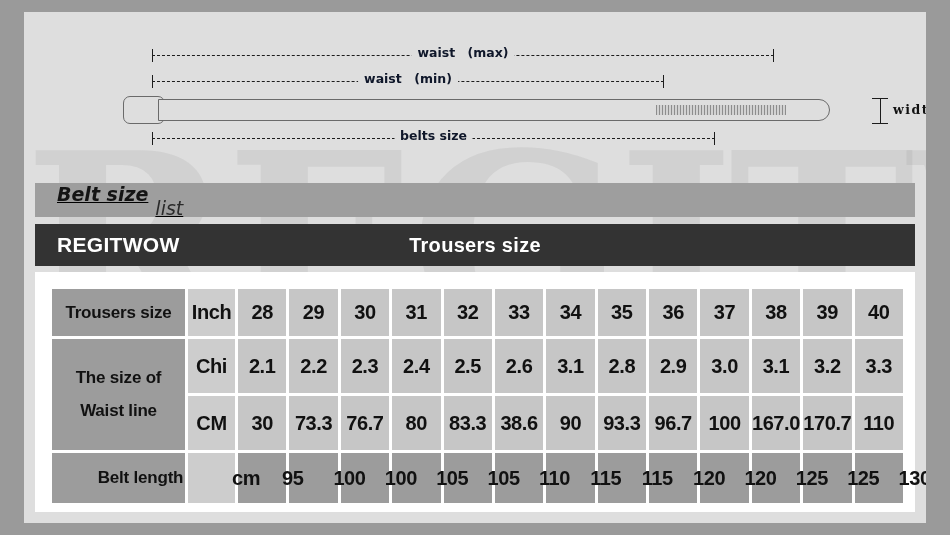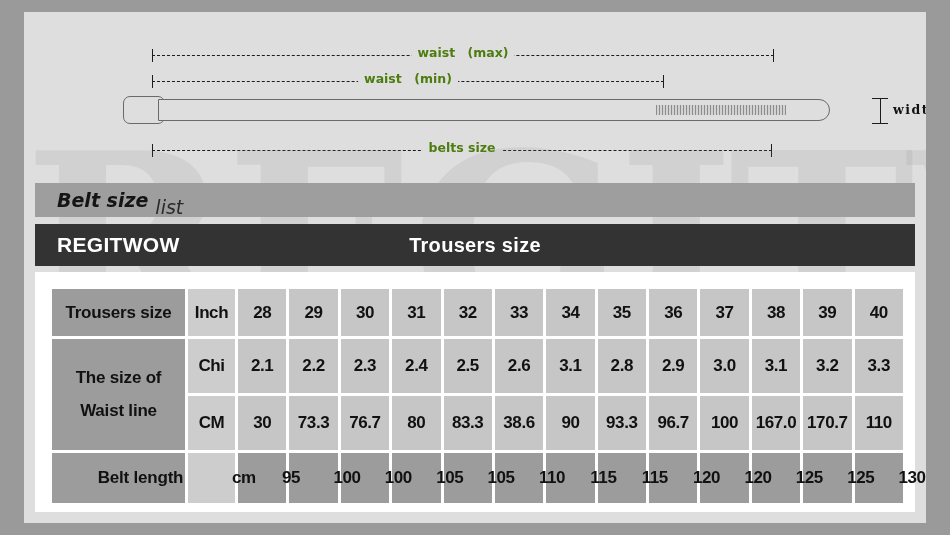--- a/index.html
+++ b/index.html
@@ -77,31 +77,31 @@
   .dimline .cap.r { right: 0; }
   .dimline .lbl {
     position: absolute;
     top: -4px;
     left: 50%;
     transform: translateX(-50%);
     background: #dedede;
     padding: 0 6px;
     font-size: 12.5px;
     font-weight: 700;
-    color: #4d7c0f;
+    color: #0f172a;
     white-space: nowrap;
     font-family: "DejaVu Sans", sans-serif;
   }
 
   
   #dim-waist-max { left: 128px; top: 37px; width: 622px; }
   
   #dim-waist-min { left: 128px; top: 63px; width: 512px; }
   
-  #dim-belts    { left: 128px; top: 132px; width: 620px; }
+  #dim-belts    { left: 128px; top: 120px; width: 563px; }
 
   
   #belt-buckle {
     position: absolute;
     left: 99px;
     top: 84px;
     width: 42px;
     height: 28px;
     border: 1px solid #6a6a6a;
     border-radius: 7px;
@@ -167,22 +167,23 @@
   
   #bar-beltsize {
     position: absolute;
     left: 11px;
     top: 171px;
     width: 880px;
     height: 34px;
     background: #9e9e9e;
     z-index: 4;
     display: flex;
-    align-items: center;
+    align-items: flex-start;
     padding-left: 22px;
+    text-decoration: underline;
   }
   #bar-beltsize .t1 {
     font-size: 19px;
     font-weight: 700;
     font-style: italic;
     color: #141414;
     font-family: "DejaVu Sans", sans-serif;
   }
   #bar-beltsize .t2 {
     font-size: 19px;
@@ -240,21 +241,21 @@
     border-collapse: separate;
     border-spacing: 3px;
     table-layout: fixed;
   }
   td {
     text-align: center;
     vertical-align: middle;
     font-family: "Liberation Sans", sans-serif;
     font-weight: 700;
     color: #111111;
-    font-size: 17px;
+    font-size: 20px;
     letter-spacing: -0.4px;
     background: #c6c6c6;
     padding: 0;
   }
   td.rowhead {
     background: #9c9c9c;
     font-size: 17px;
     letter-spacing: -0.2px;
     width: 133px;
   }

